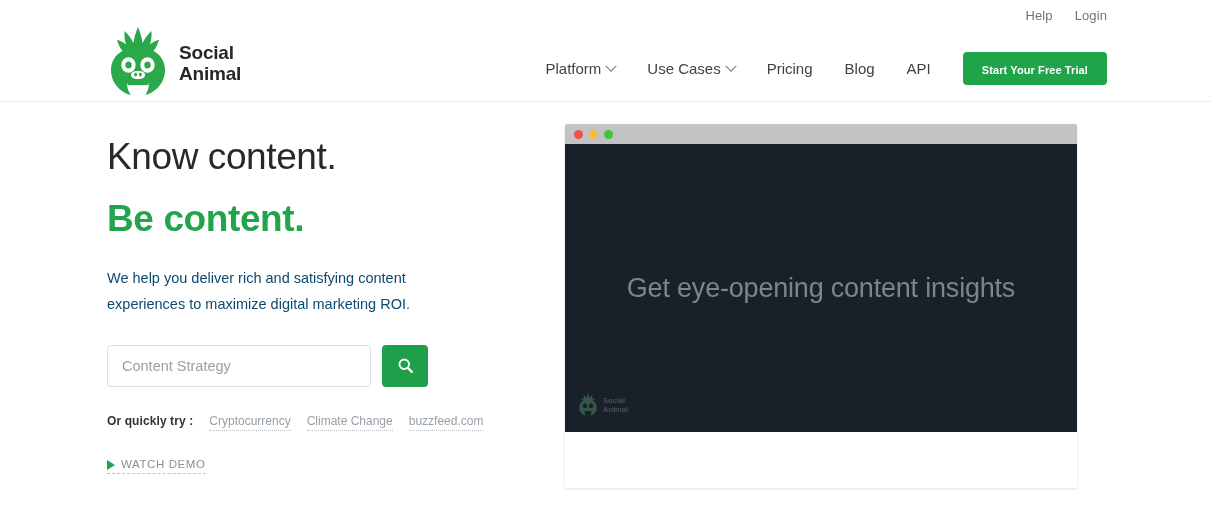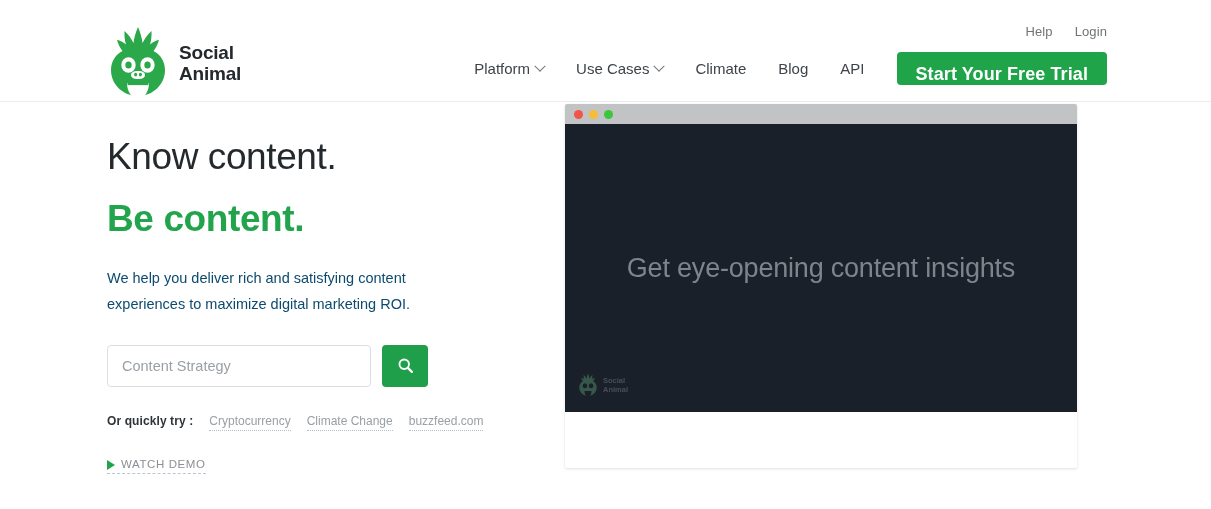--- a/index.html
+++ b/index.html
@@ -20,21 +20,21 @@
   .header {
     position: relative;
     width: 1211px;
     height: 102px;
     background: #ffffff;
     border-bottom: 1px solid #ececec;
   }
 
   .utility-bar {
     position: absolute;
-    top: 24px;
+    top: 8px;
     right: 104px;
     display: flex;
     gap: 22px;
     align-items: center;
   }
   .utility-link {
     font-size: 13px;
     color: #6f7478;
     text-decoration: none;
     letter-spacing: .1px;
@@ -83,21 +83,21 @@
     width: 8px;
     height: 8px;
     border-right: 1.4px solid #73787c;
     border-bottom: 1.4px solid #73787c;
     transform: rotate(45deg) translate(-2px,-2px);
   }
   .cta-button {
     margin-left: 16px;
     background: #20a44a;
     color: #ffffff;
-    font-size: 18px;
+    font-size: 11px;
     font-weight: bold;
     border: none;
     border-radius: 4px;
     height: 33px;
     padding: 12px 19px;
     cursor: pointer;
     letter-spacing: .1px;
     font-family: "Liberation Sans", sans-serif;
     white-space: nowrap;
   }
@@ -209,21 +209,21 @@
     width: 0; height: 0;
     border-left: 8px solid #22a44c;
     border-top: 5px solid transparent;
     border-bottom: 5px solid transparent;
   }
 
   
   .video-panel {
     position: absolute;
     left: 565px;
-    top: 2px;
+    top: 22px;
     width: 512px;
     height: 364px;
     border-radius: 2px;
     overflow: hidden;
     box-shadow: 0 1px 3px rgba(0,0,0,.13);
   }
   .video-chrome {
     height: 20px;
     background: #c2c3c5;
     display: flex;
@@ -302,21 +302,21 @@
 
   <nav class="mainnav">
     <a class="nav-item">
       <span>Platform</span>
       <i class="chev"></i>
     </a>
     <a class="nav-item">
       <span>Use Cases</span>
       <i class="chev"></i>
     </a>
-    <a class="nav-item">Climate</a>
+    <a class="nav-item">Pricing</a>
     <a class="nav-item">Blog</a>
     <a class="nav-item">API</a>
     <button class="cta-button">Start Your Free Trial</button>
   </nav>
 
 </div>
 
 <div class="hero">
 
   <div class="hero-left">

